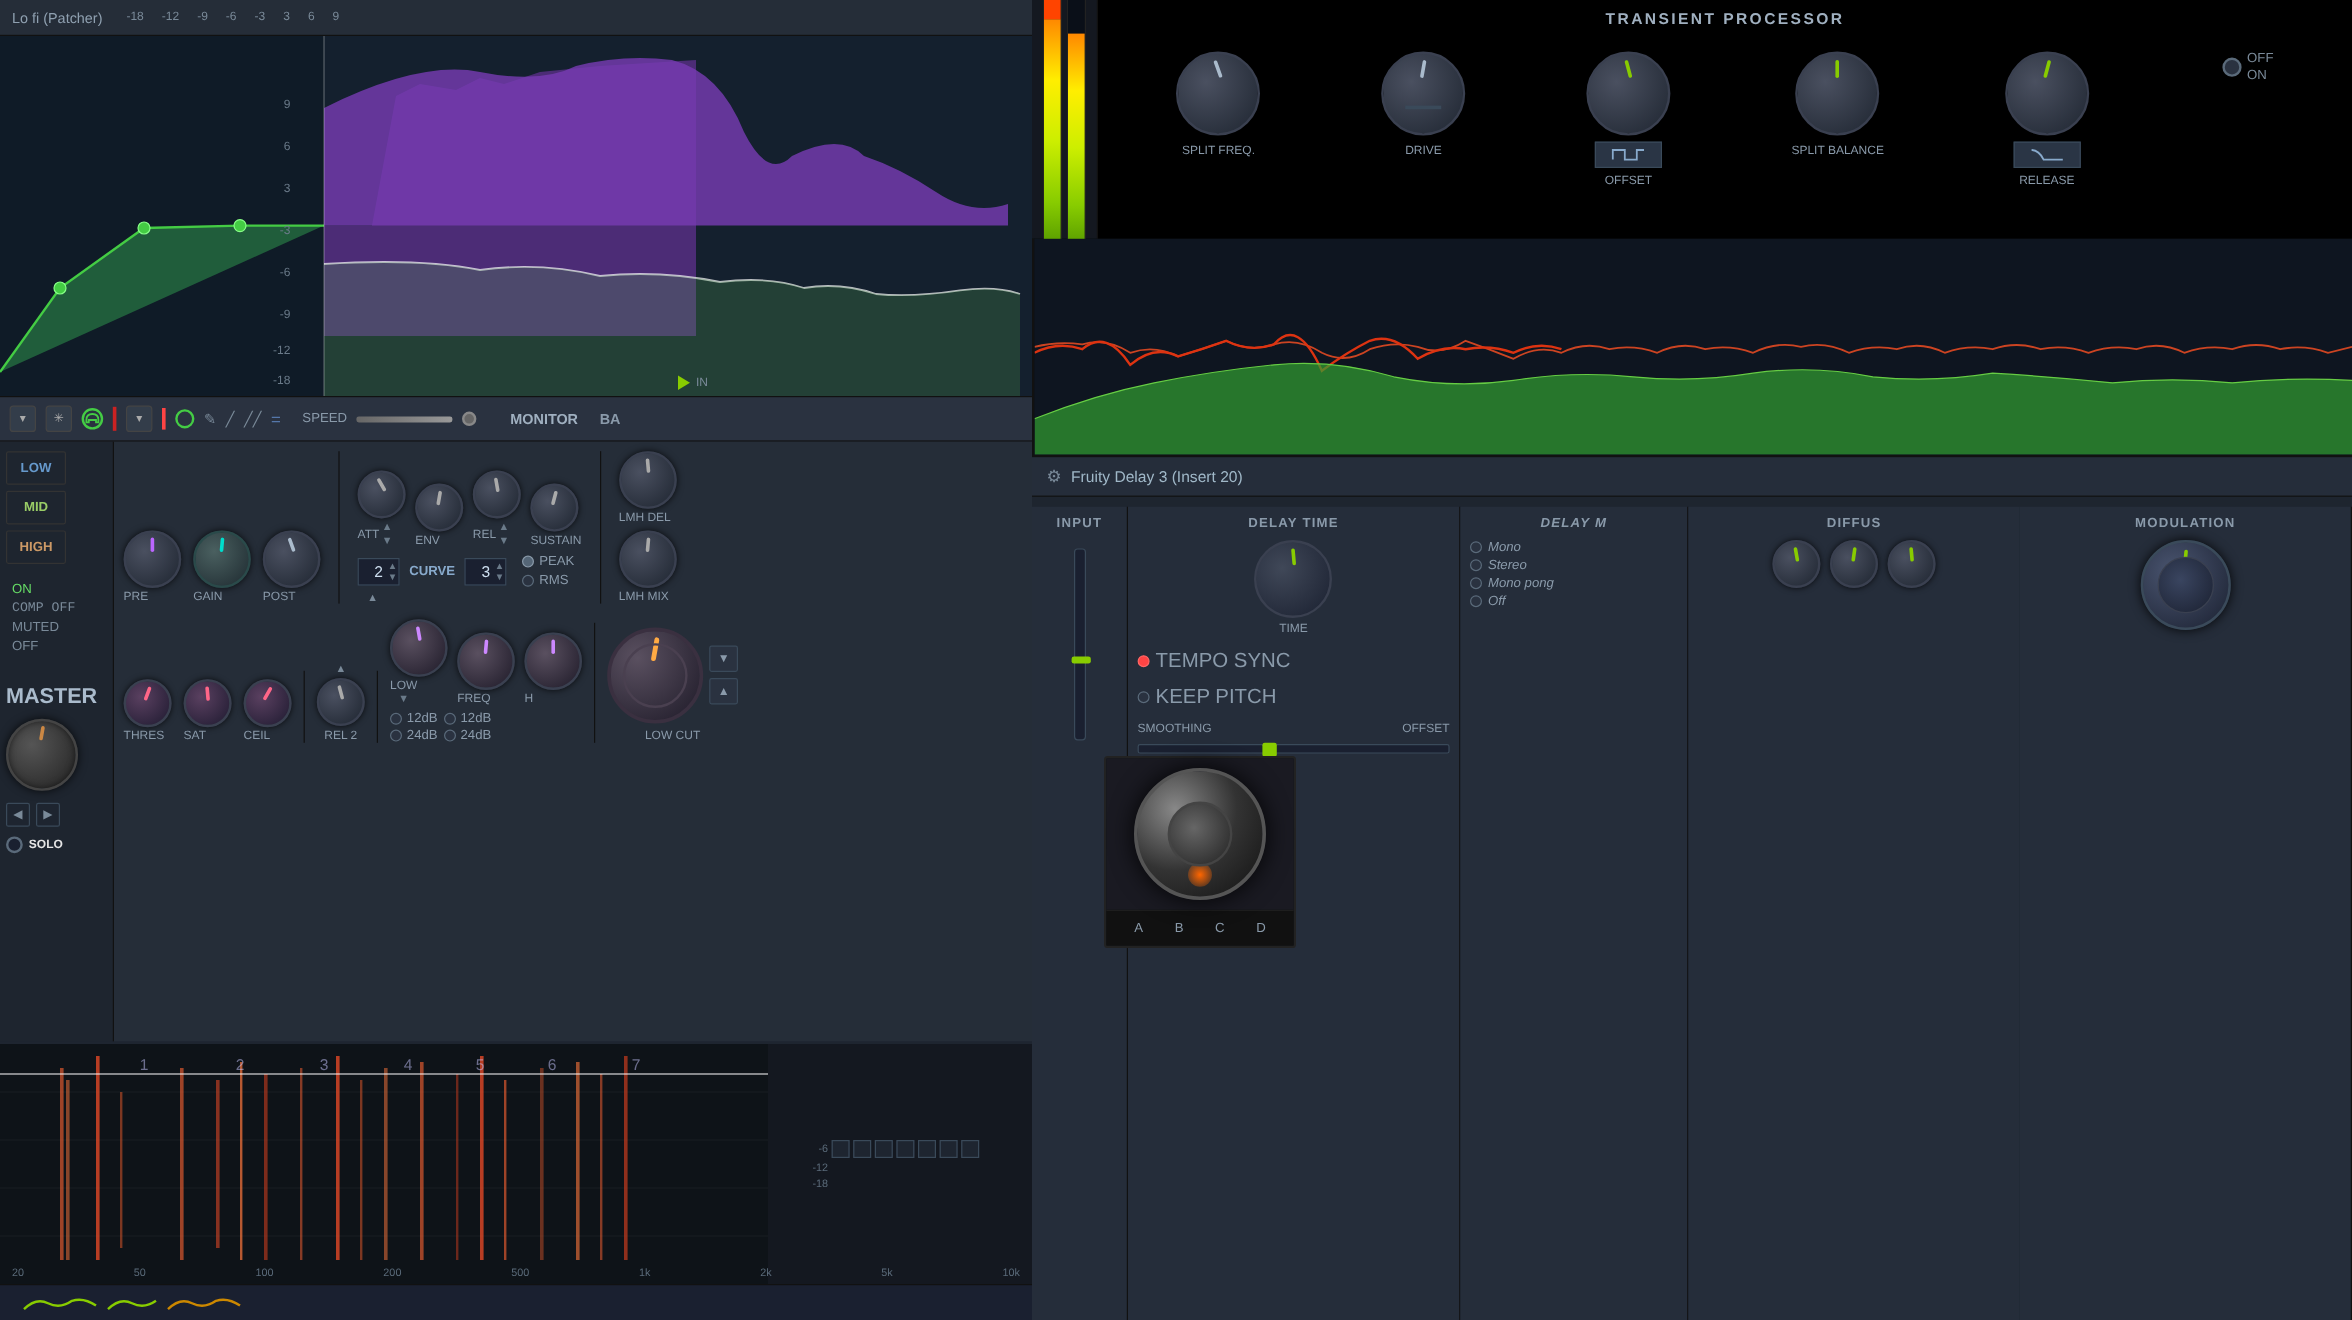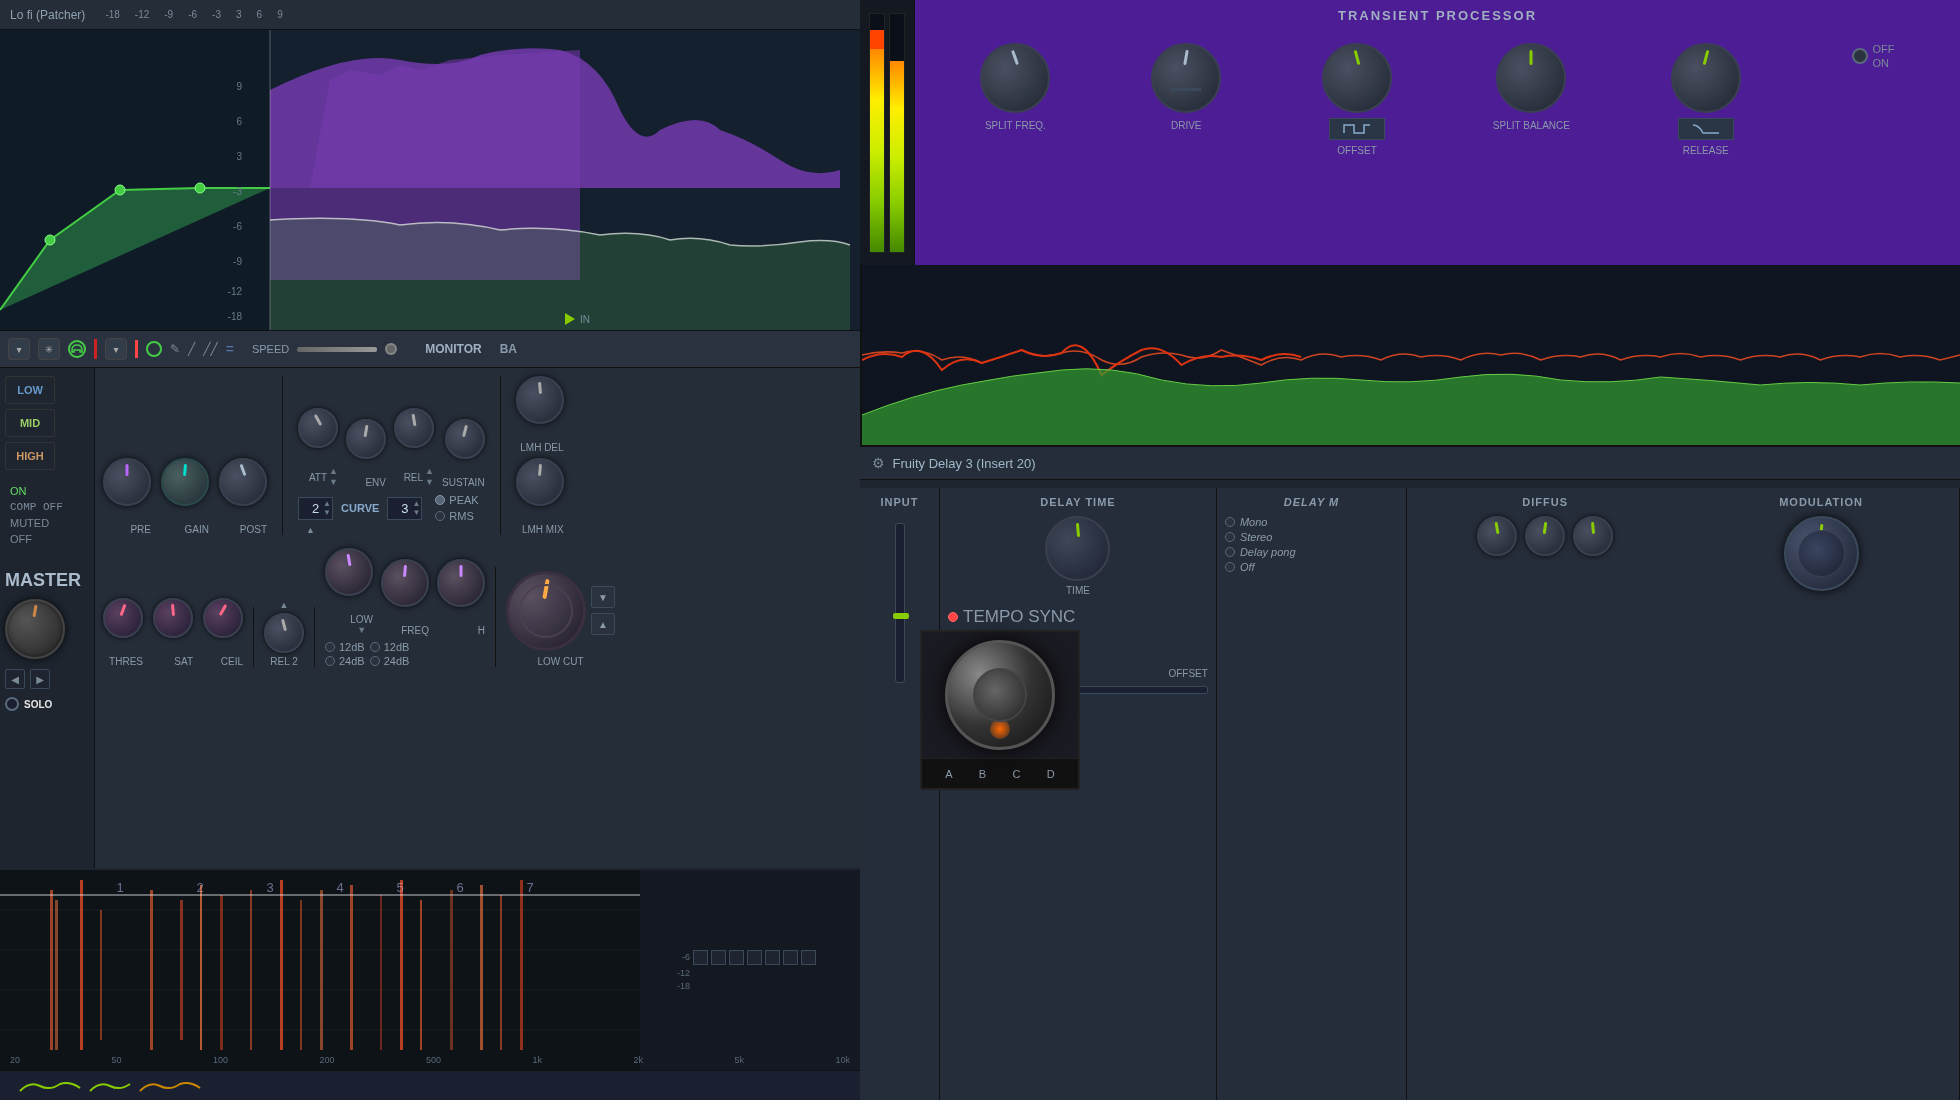--- a/index.html
+++ b/index.html
@@ -334,22 +334,22 @@
       display: inline-block;
       min-width: 35px;
       text-align: center;
       cursor: ns-resize;
     }
 
     
     .knob-wrapper {
       display: flex;
       flex-direction: column;
-      align-items: flex-end;
-      gap: 18px;
+      align-items: flex-start;
+      gap: 2px;
     }
 
     
     .ind-circle {
       width: 14px;
       height: 14px;
       border-radius: 50%;
       border: 2px solid #5a6a7a;
       background: #1a2030;
       display: inline-block;
@@ -909,21 +909,21 @@
       <svg width="200" height="20" viewBox="0 0 200 20">
         <path d="M10,15 Q20,5 30,10 Q40,15 50,8 Q60,5 70,12" fill="none" stroke="#88cc00" stroke-width="2"></path>
         <path d="M80,15 Q90,5 100,10 Q110,15 120,8" fill="none" stroke="#88cc00" stroke-width="2"></path>
         <path d="M130,15 Q140,5 150,10 Q160,15 170,8 Q180,5 190,12" fill="none" stroke="#cc8800" stroke-width="2"></path>
       </svg>
     </div>
   </div>
 
   <div class="right-panel">
 
-    <div style="height:265px; background:#4c1d95; display:flex; flex-direction:column;">
+    <div style="height:199px; background:#000000; display:flex; flex-direction:column;">
       <div style="display:flex; height:100%;">
 
         <div style="width:55px; background:#141820; display:flex; flex-direction:column; align-items:center; justify-content:center; gap:5px; padding:5px; border-right:1px solid #111;">
           <div style="display:flex; gap:4px; height:240px; align-items:flex-end;">
             <div style="width:16px; height:240px; background:#0a0f18; border:1px solid #222; position:relative; overflow:hidden;">
               <div style="position:absolute; bottom:0; width:100%; height:85%; background:linear-gradient(to top, #448800, #88cc00, #ccee00, #ffee00, #ff8800);"></div>
               <div style="position:absolute; bottom:85%; width:100%; height:8%; background:#ff4400;"></div>
             </div>
             <div style="width:16px; height:240px; background:#0a0f18; border:1px solid #222; position:relative; overflow:hidden;">
               <div style="position:absolute; bottom:0; width:100%; height:80%; background:linear-gradient(to top, #448800, #88cc00, #ccee00, #ffee00, #ff8800);"></div>
@@ -1076,21 +1076,21 @@
             <div class="mode-item">
               <div class="mode-radio"></div>
               <span>Mono</span>
             </div>
             <div class="mode-item">
               <div class="mode-radio"></div>
               <span>Stereo</span>
             </div>
             <div class="mode-item">
               <div class="mode-radio"></div>
-              <span>Delay pong</span>
+              <span>Mono pong</span>
             </div>
             <div class="mode-item">
               <div class="mode-radio"></div>
               <span>Off</span>
             </div>
           </div>
         </div>
 
         <div style="flex:1.5; background:#252d3a; padding:8px;">
           <div style="font-size:11px; font-weight:bold; color:#8a9aaa; letter-spacing:1px; text-align:center; margin-bottom:8px;">DIFFUS</div>

